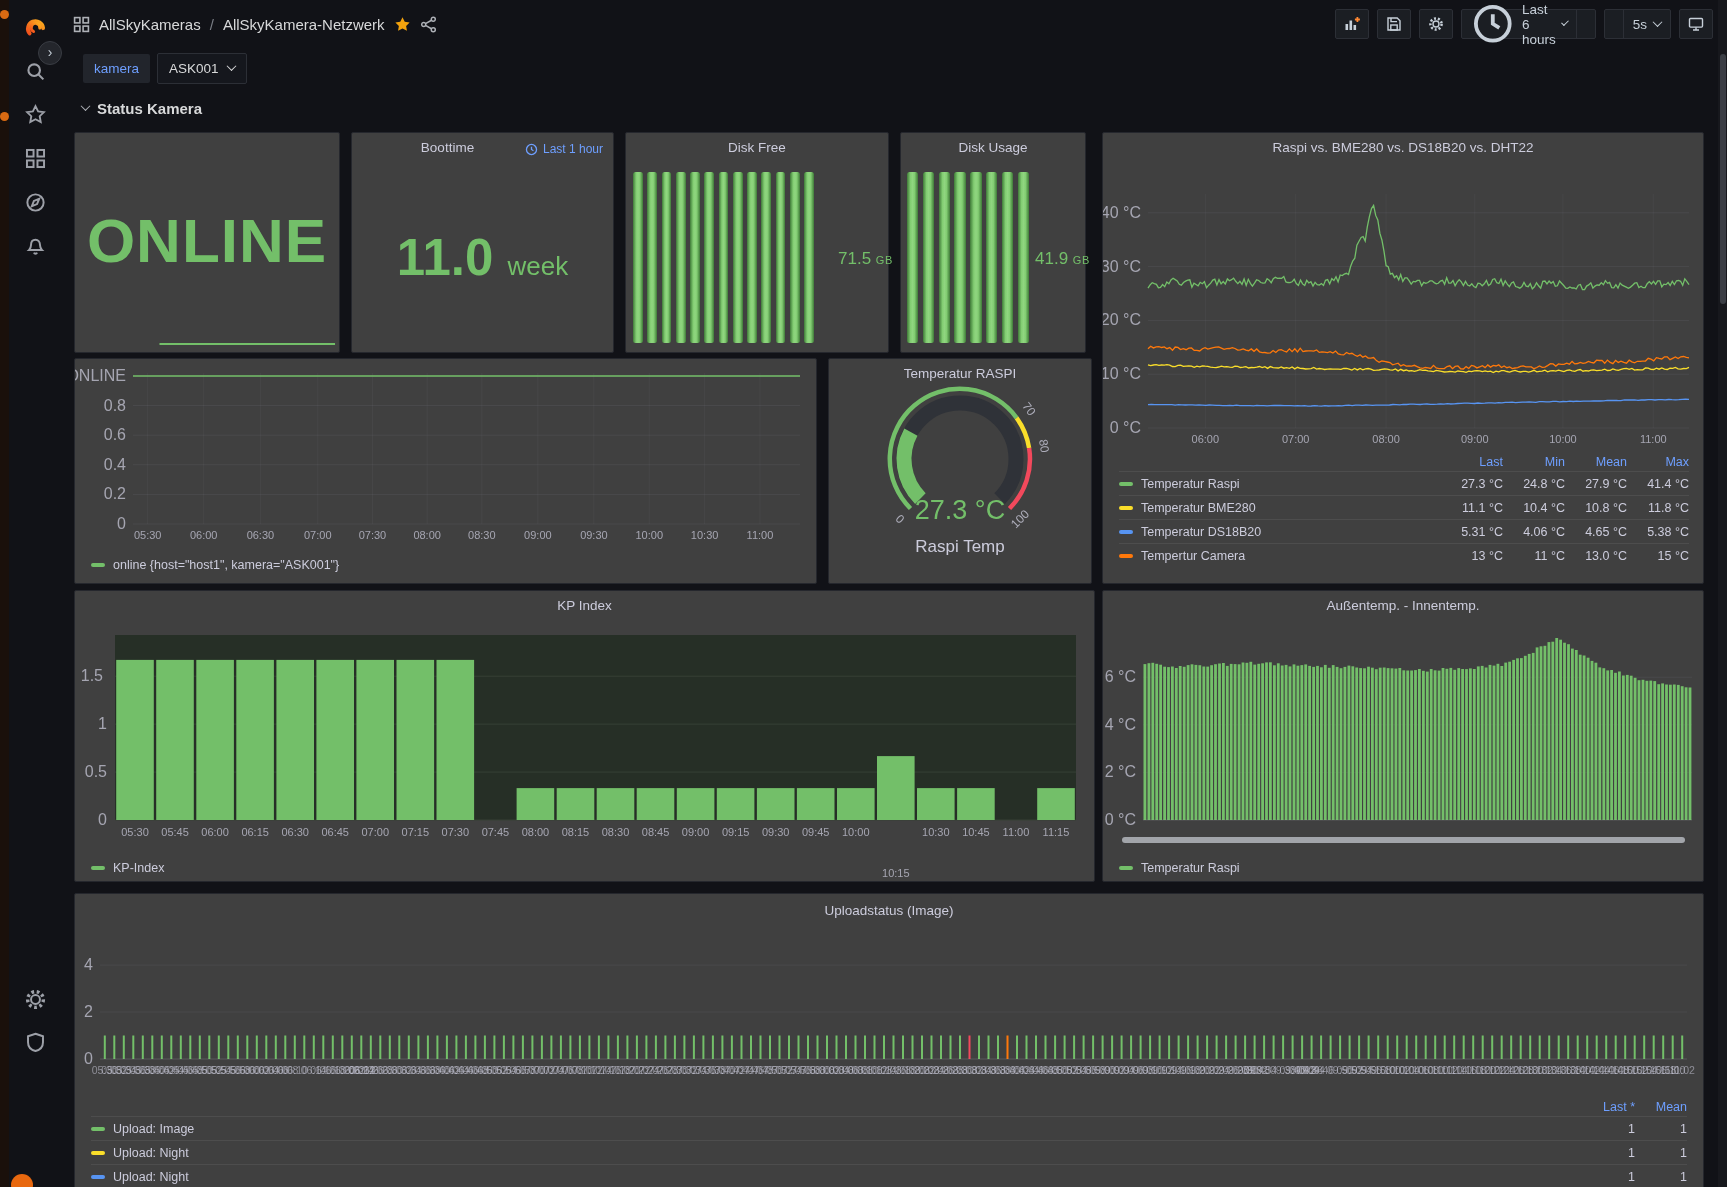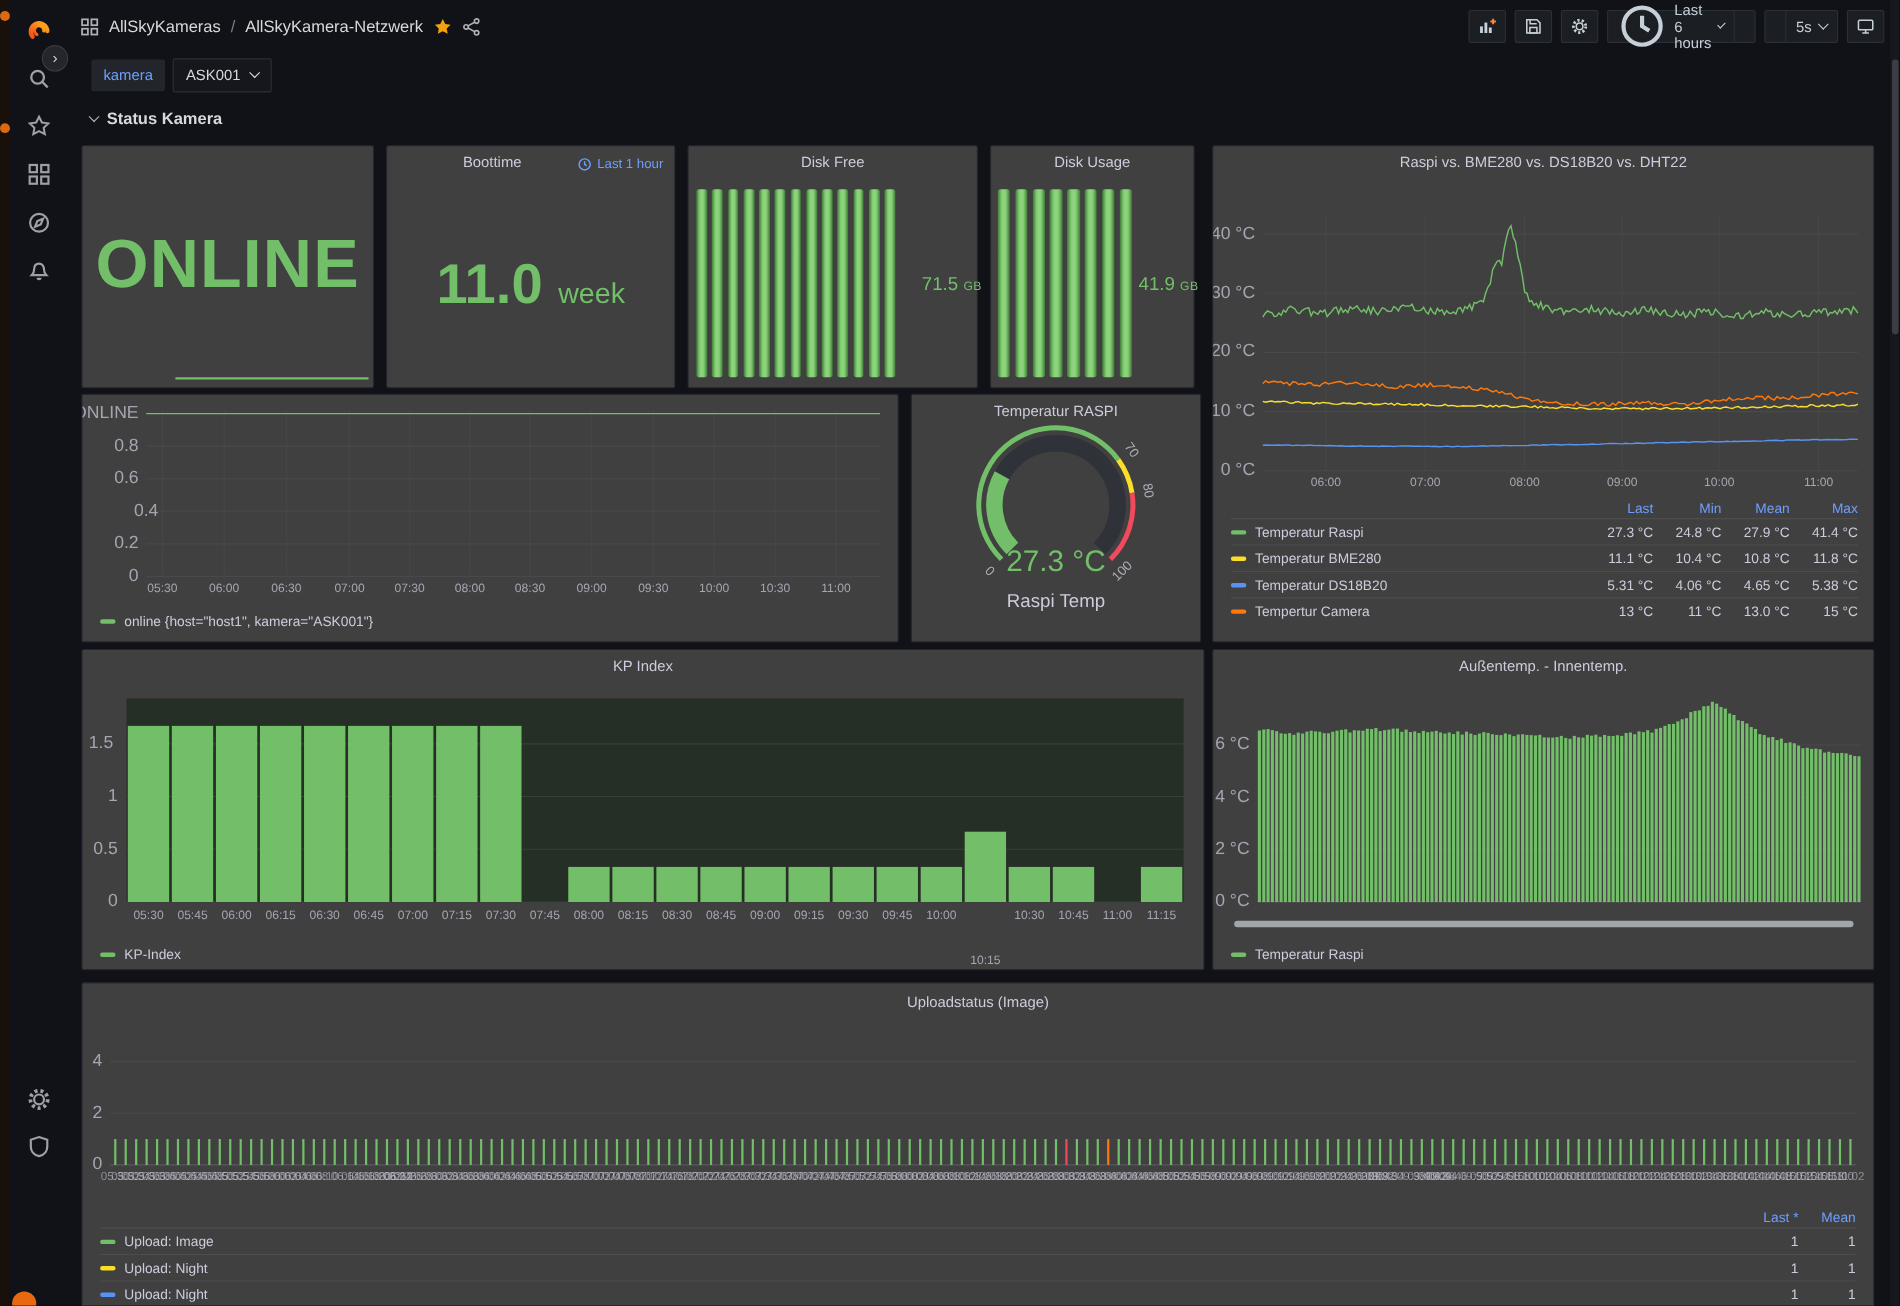--- a/index.html
+++ b/index.html
@@ -364,21 +364,21 @@
           <span class="lg-cell">15 °C</span>
         </div>
       </div>
   </section>
 
   <section class="panel" style="left:74px;top:358px;width:743px;height:226px">
     <div class="chart">
         <div class="ylab" style="left: 51px; top: 16.9608px;">ONLINE</div>
         <div class="ylab" style="left: 51px; top: 46.5686px;">0.8</div>
         <div class="ylab" style="left: 51px; top: 76.1765px;">0.6</div>
-        <div class="ylab" style="left: 69px; top: 105.784px;">0.4</div>
+        <div class="ylab" style="left: 51px; top: 105.784px;">0.4</div>
         <div class="ylab" style="left: 51px; top: 135.392px;">0.2</div>
         <div class="ylab" style="left: 51px; top: 165px;">0</div>
         <div class="xlab" style="left: 72.674px; top: 170px;">05:30</div>
         <div class="xlab" style="left: 128.702px; top: 170px;">06:00</div>
         <div class="xlab" style="left: 185.397px; top: 170px;">06:30</div>
         <div class="xlab" style="left: 242.759px; top: 170px;">07:00</div>
         <div class="xlab" style="left: 297.453px; top: 170px;">07:30</div>
         <div class="xlab" style="left: 352.147px; top: 170px;">08:00</div>
         <div class="xlab" style="left: 406.841px; top: 170px;">08:30</div>
         <div class="xlab" style="left: 462.869px; top: 170px;">09:00</div>

